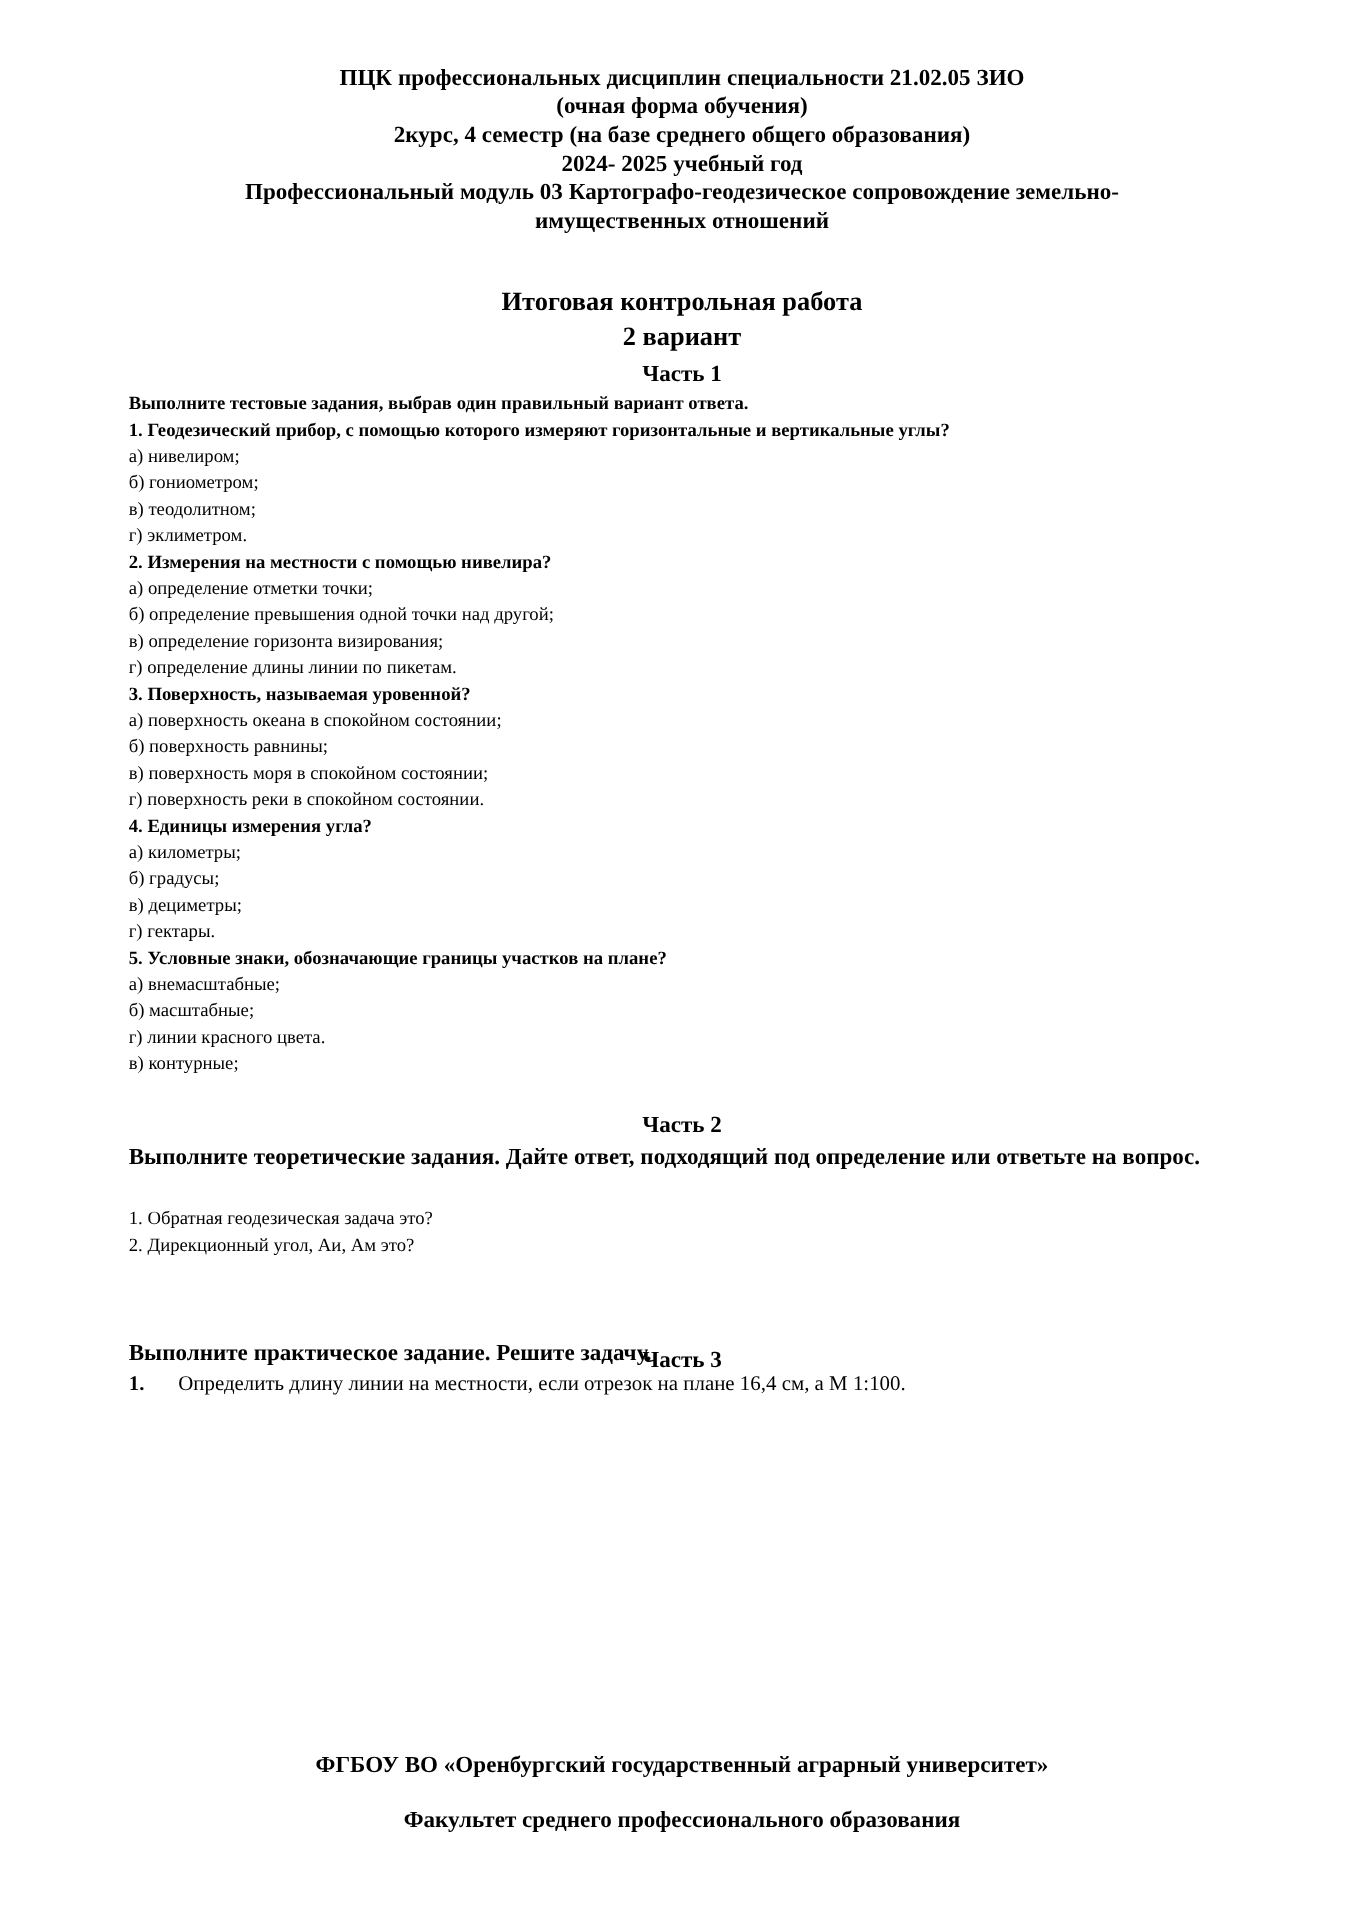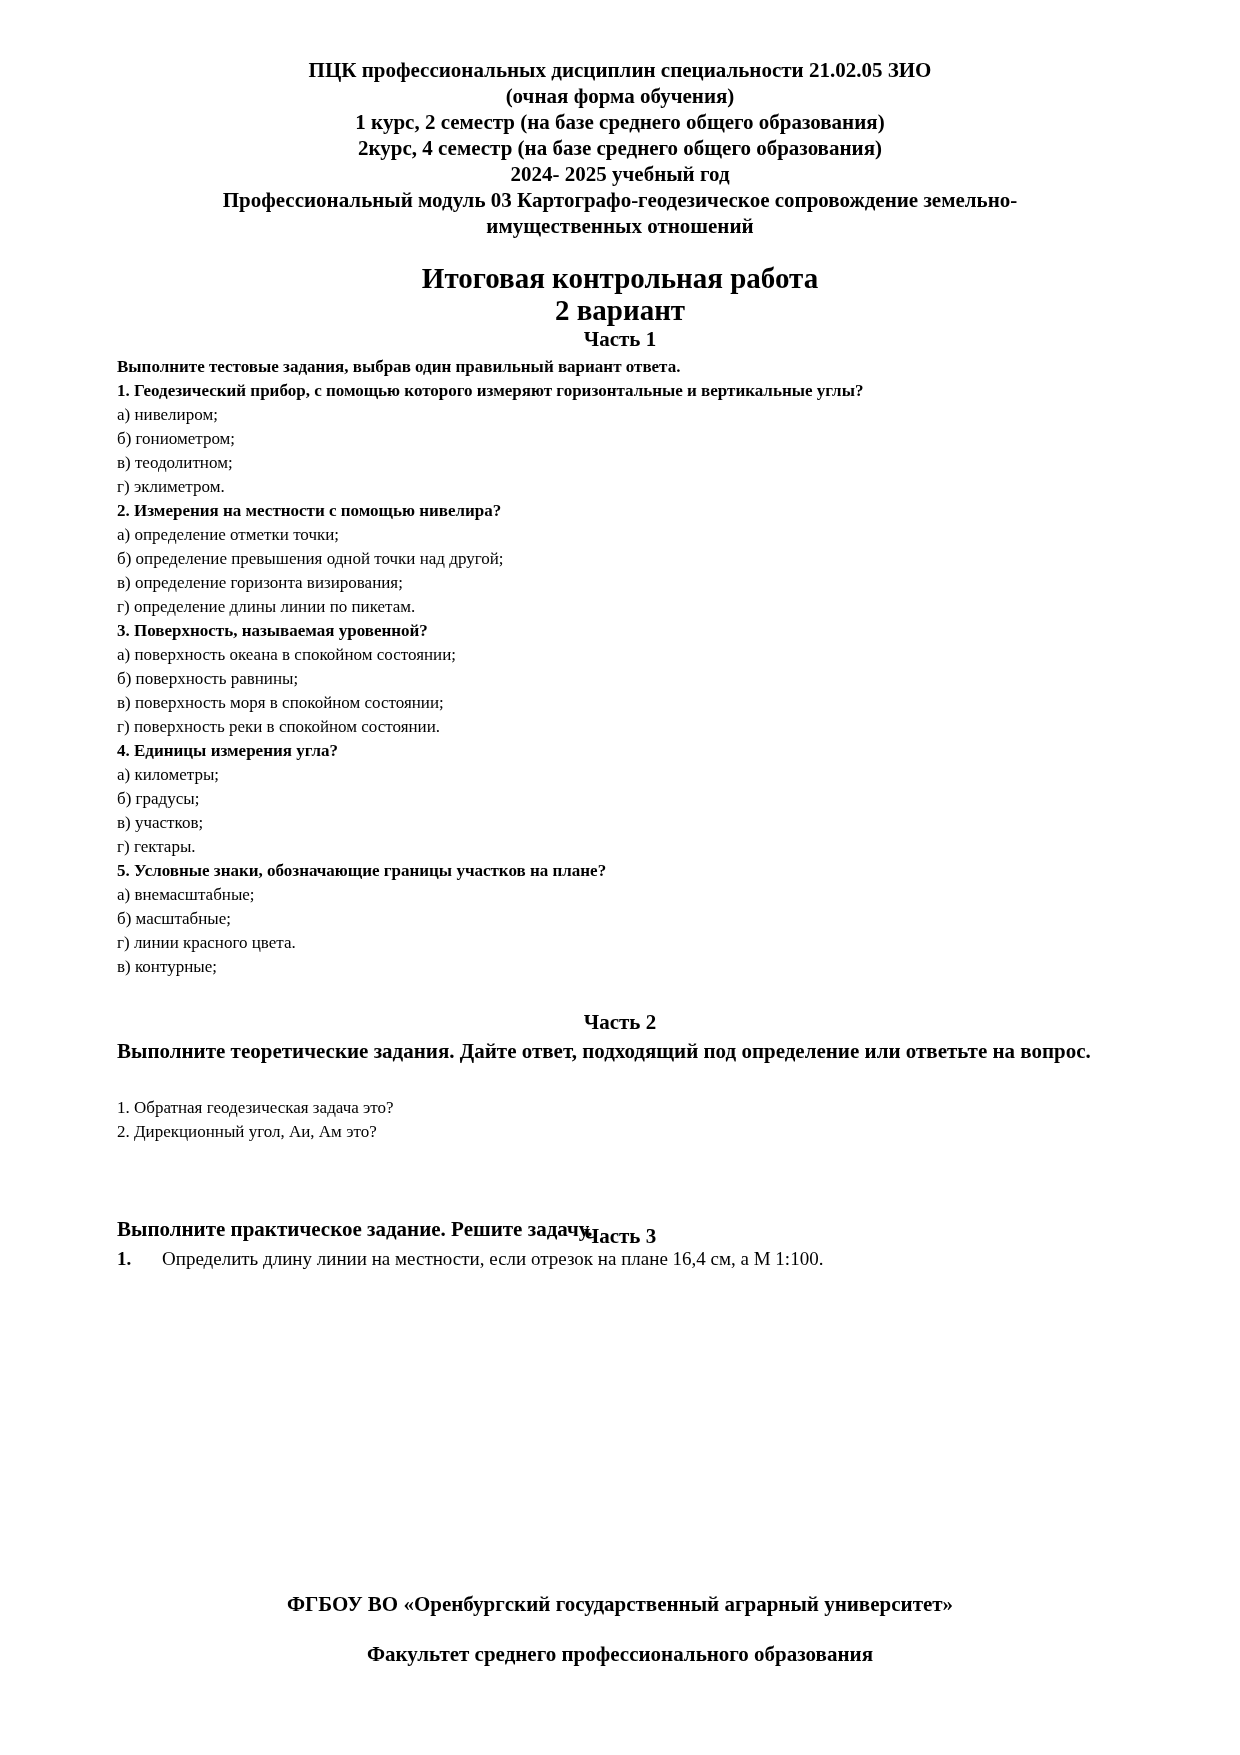--- a/index.html
+++ b/index.html
@@ -1,39 +1,38 @@
 <!DOCTYPE html>
 <html><head>
   <meta charset="utf-8">
   <style>
     html, body { margin: 0; padding: 0; background: #ffffff; }
     body { width: 1240px; height: 1755px; position: relative; overflow: hidden;
       font-family: "Liberation Serif", "DejaVu Serif", serif; color: #000; }
     .page { position: absolute; left: 0; top: 0; width: 1240px; height: 1755px; }
     .hdr { position: absolute; left: 0; width: 1240px; text-align: center; font-weight: bold; font-size: 21px; line-height: 26px; }
     .hdr-line { display: block; white-space: nowrap; }
-    .big { font-size: 29px; font-weight: bold; position: absolute; left: 0; width: 1240px; text-align: center; }
+    .big { font-size: 24px; font-weight: bold; position: absolute; left: 0; width: 1240px; text-align: center; }
     .part-title { position: absolute; left: 0; width: 1240px; text-align: center; font-weight: bold; font-size: 21px; }
     .body { position: absolute; left: 117px; width: 1080px; font-size: 17px; line-height: 24px; }
     .line { display: block; white-space: nowrap; }
     .b { font-weight: bold; }
     .instr2 { position: absolute; left: 117px; width: 1064px; font-size: 21px; font-weight: bold; line-height: 30px; text-align: justify; }
     .footer { position: absolute; left: 0; width: 1240px; text-align: center; font-weight: bold; font-size: 21px; }
     .task3 { position: absolute; left: 117px; font-size: 19px; white-space: nowrap; }
     .task3 .num { font-weight: bold; display: inline-block; width: 45px; }
   </style>
 </head>
 <body>
 
 <div class="page">
 
   <div class="hdr" style="top:57px;">
     <span class="hdr-line">ПЦК профессиональных дисциплин специальности 21.02.05 ЗИО</span>
     <span class="hdr-line">(очная форма обучения)</span>
-    <span class="hdr-line">1 курс, 2 семестр (на базе среднего общего образования)</span>
     <span class="hdr-line">2курс, 4 семестр (на базе среднего общего образования)</span>
     <span class="hdr-line">2024- 2025 учебный год</span>
     <span class="hdr-line">Профессиональный модуль 03 Картографо-геодезическое сопровождение земельно-</span>
     <span class="hdr-line">имущественных отношений</span>
   </div>
 
   <div class="big" style="top:262px;">Итоговая контрольная работа</div>
   <div class="big" style="top:294px;">2 вариант</div>
 
   <div class="part-title" style="top:327px;">Часть 1</div>
@@ -55,21 +54,21 @@
 
     <span class="line b">3. Поверхность, называемая уровенной?</span>
     <span class="line">а) поверхность океана в спокойном состоянии;</span>
     <span class="line">б) поверхность равнины;</span>
     <span class="line">в) поверхность моря в спокойном состоянии;</span>
     <span class="line">г) поверхность реки в спокойном состоянии.</span>
 
     <span class="line b">4. Единицы измерения угла?</span>
     <span class="line">а) километры;</span>
     <span class="line">б) градусы;</span>
-    <span class="line">в) участков;</span>
+    <span class="line">в) дециметры;</span>
     <span class="line">г) гектары.</span>
 
     <span class="line b">5. Условные знаки, обозначающие границы участков на плане?</span>
     <span class="line">а) внемасштабные;</span>
     <span class="line">б) масштабные;</span>
     <span class="line">г) линии красного цвета.</span>
     <span class="line">в) контурные;</span>
   </div>
 
   <div class="part-title" style="top:1010px;">Часть 2</div>

